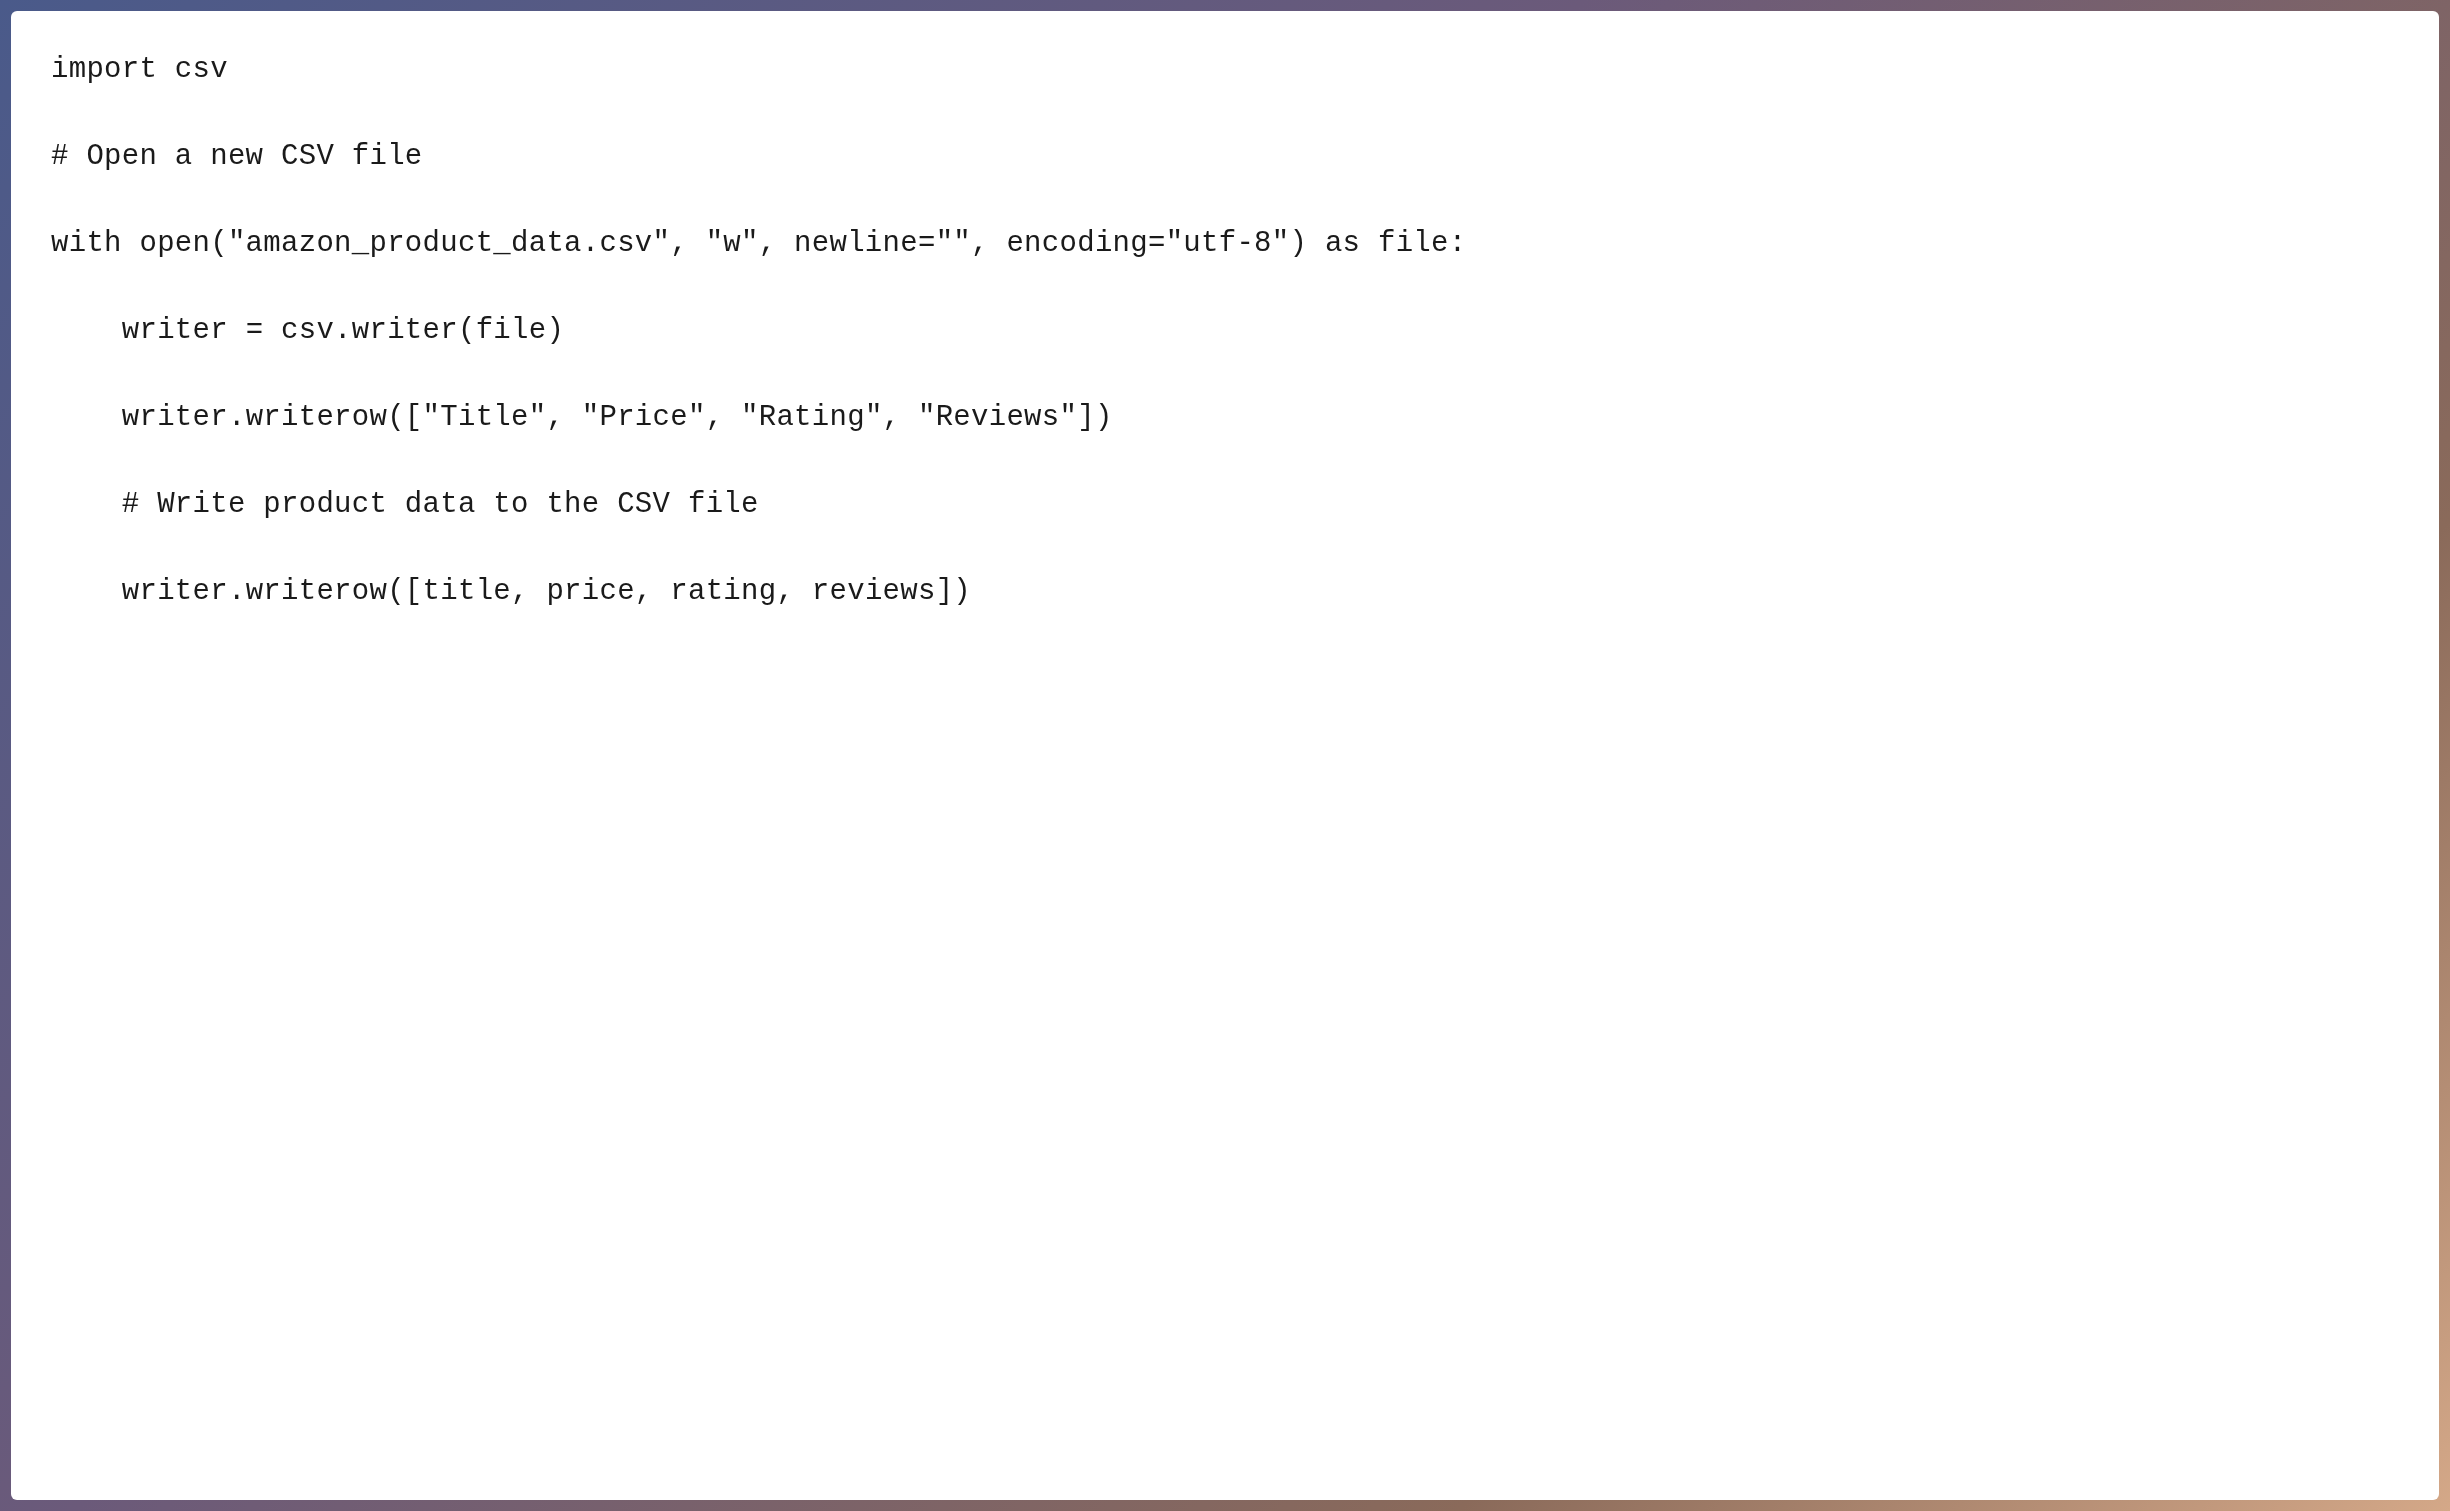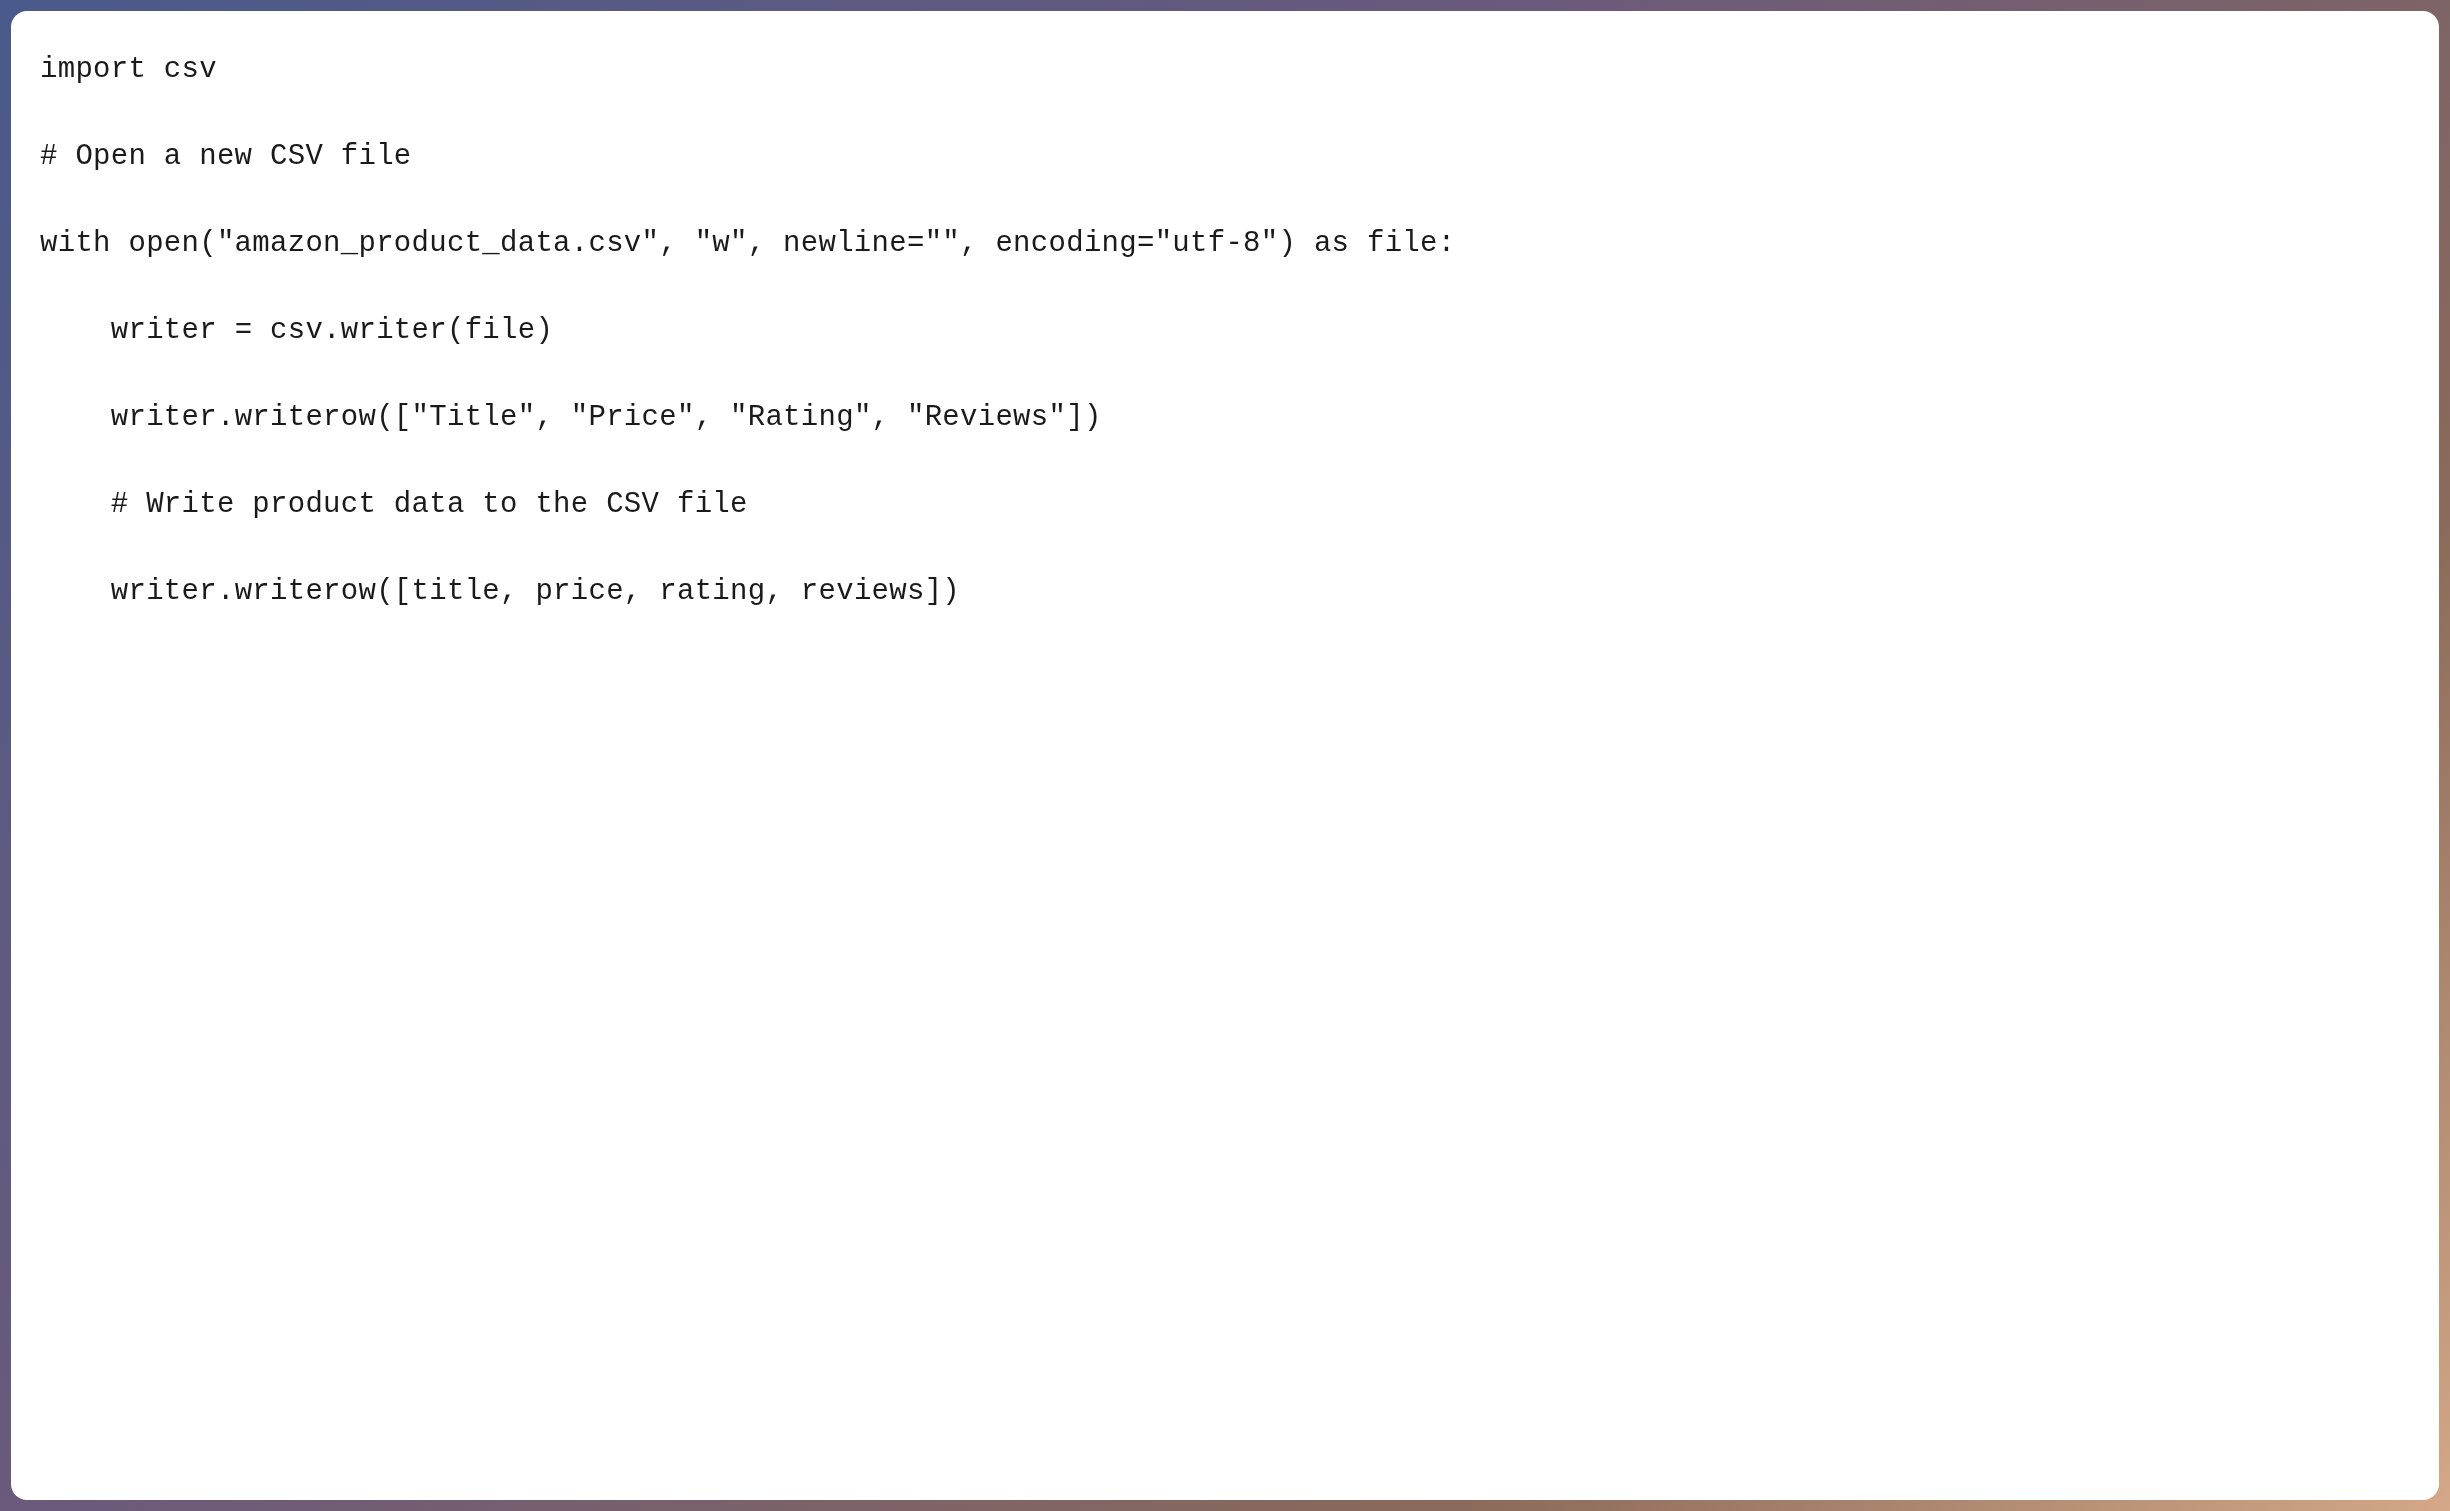--- a/index.html
+++ b/index.html
@@ -8,22 +8,22 @@
       box-sizing: border-box;
     }
     body {
       background: linear-gradient(135deg, #4a5a8a 0%, #6b5a7a 40%, #8a6a5a 75%, #d4a888 100%);
       min-height: 100vh;
       padding: 11px;
       font-family: 'Menlo', 'Consolas', 'Courier New', monospace;
     }
     .code-container {
       background: #ffffff;
-      border-radius: 16px;
-      padding: 37px 29px;
+      border-radius: 6px;
+      padding: 37px 40px;
       width: 100%;
       min-height: calc(100vh - 22px);
     }
     .code-content {
       font-family: 'Menlo', 'Consolas', 'Courier New', monospace;
       font-size: 29px;
       line-height: 1.5;
       color: #1a1a1a;
       white-space: pre-wrap;
       word-wrap: break-word;

